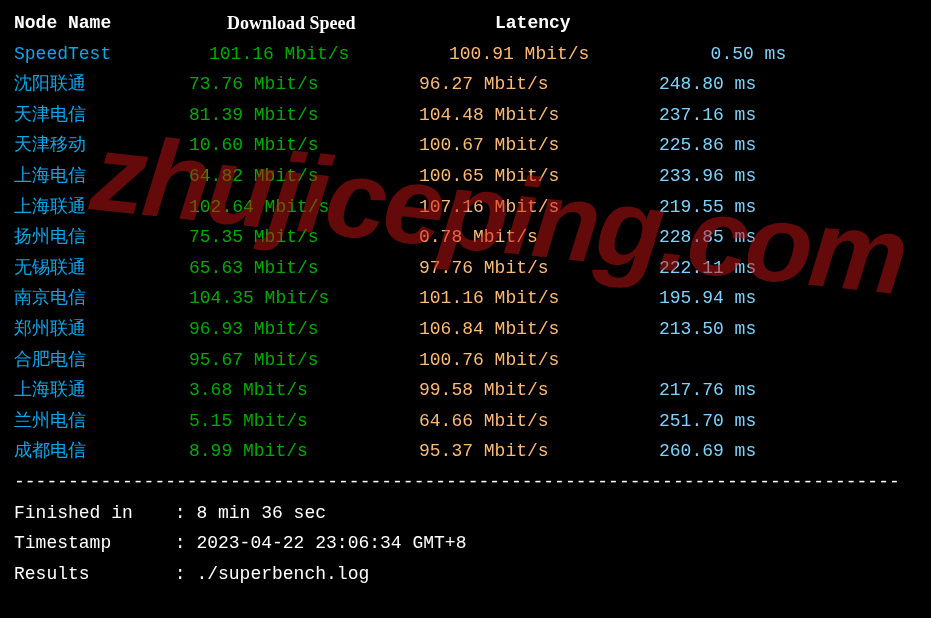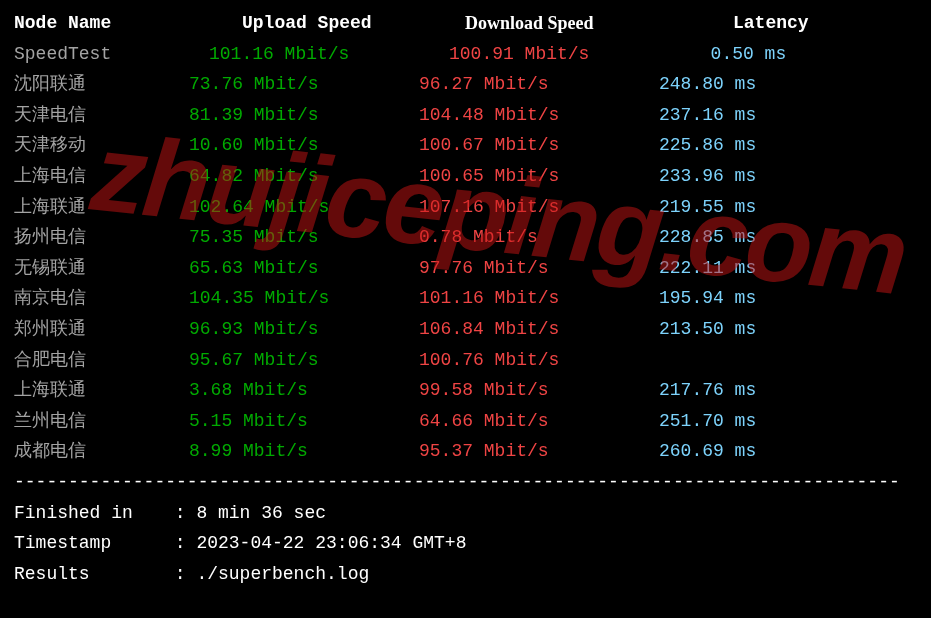--- a/index.html
+++ b/index.html
@@ -38,23 +38,23 @@
     }
     .col-latency {
       flex-shrink: 0;
       text-align: center;
     }
     .header {
       color: #fff;
       font-weight: bold;
       gap: 8px;
     }
-    .yellow { color: #a3a3a3; }
+    .yellow { color: #0ea5e9; }
     .green { color: #00aa00; }
-    .red { color: #ef4444; }
+    .red { color: #fdba74; }
     .cyan { color: #7dd3fc; }
     .divider {
       color: #fff;
       letter-spacing: 0px;
       overflow: hidden;
       white-space: nowrap;
     }
     .footer-row {
       color: #fff;
       white-space: pre;
@@ -82,21 +82,20 @@
     .pad-latency { padding-left: 30px; }
     .header .col-upload { padding-left: 45px; }
     .header .col-download { padding-left: 30px; font-family: Liberation Serif, serif; }
     .header .col-latency { padding-left: 50px; }
   </style>
 </head>
 <body>
 
 <div class="row header">
   <span class="col-node">Node Name</span>
-  <span class="col-upload">Upload Speed</span>
   <span class="col-download">Download Speed</span>
   <span class="col-latency">Latency</span>
 </div>
 
 <div class="row">
   <span class="col-node yellow">SpeedTest</span>
   <span class="col-upload green pad-upload">101.16 Mbit/s</span>
   <span class="col-download red pad-download">100.91 Mbit/s</span>
   <span class="col-latency cyan pad-latency">  <span>0.50 ms</span></span>
 </div>

